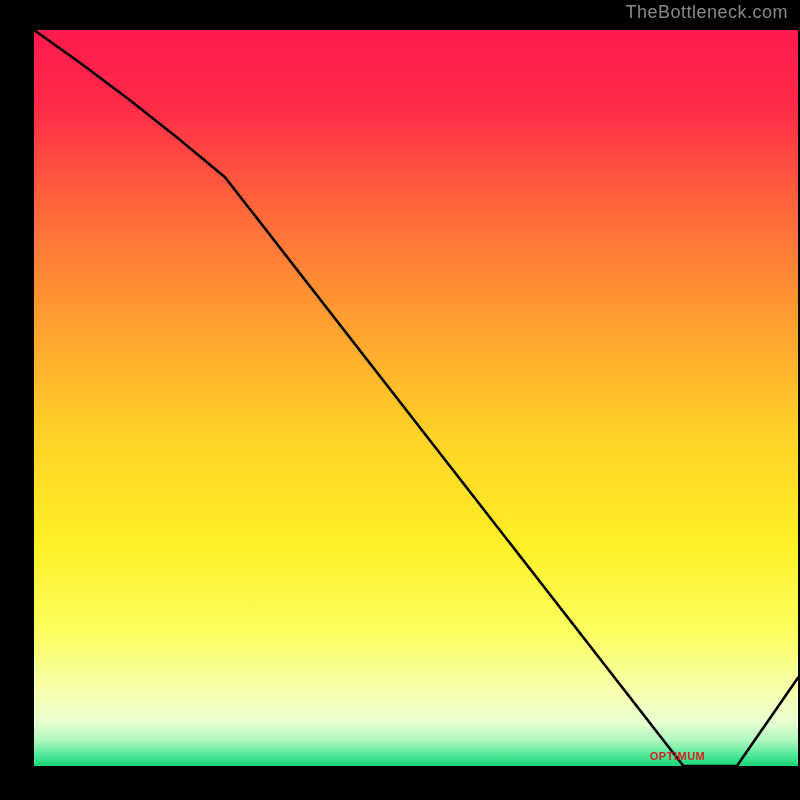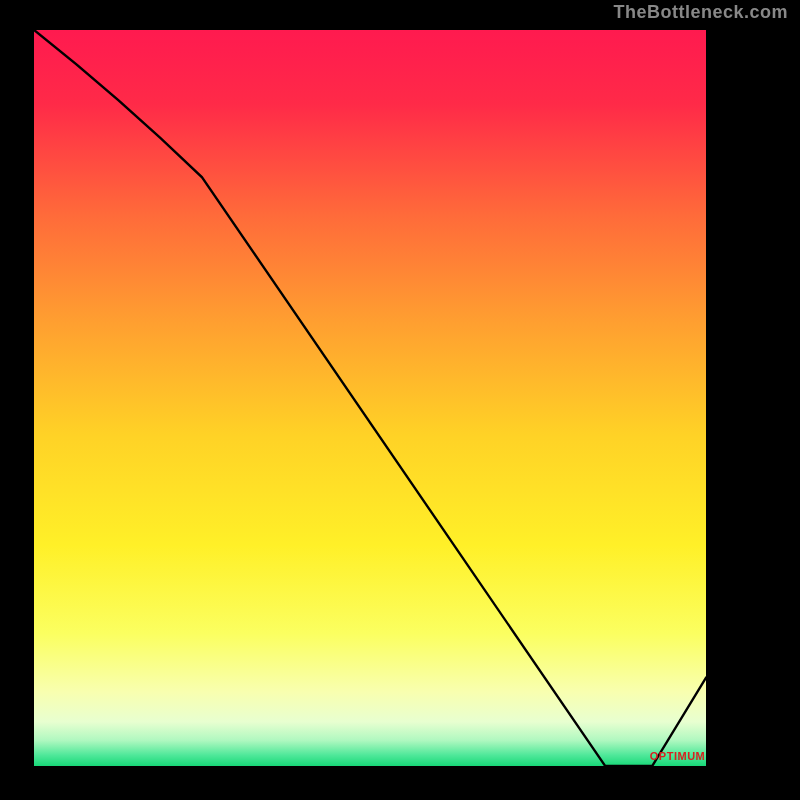--- a/index.html
+++ b/index.html
@@ -10,28 +10,28 @@
   position: relative;
   font-family: Arial, sans-serif;
   overflow: hidden;
 }
 .attribution {
   position: absolute;
   top: 2px;
   right: 12px;
   color: #888;
   font-size: 18px;
-  font-weight: 700;
+  font-weight: 400;
   letter-spacing: 0.5px;
 }
 .plot-area {
   position: absolute;
   left: 34px;
   top: 30px;
-  width: 672px;
+  width: 764px;
   height: 736px;
 }
 .gradient-bg {
   position: absolute;
   left: 0;
   top: 0;
   width: 100%;
   height: 100%;
 }
 .curve-svg {

